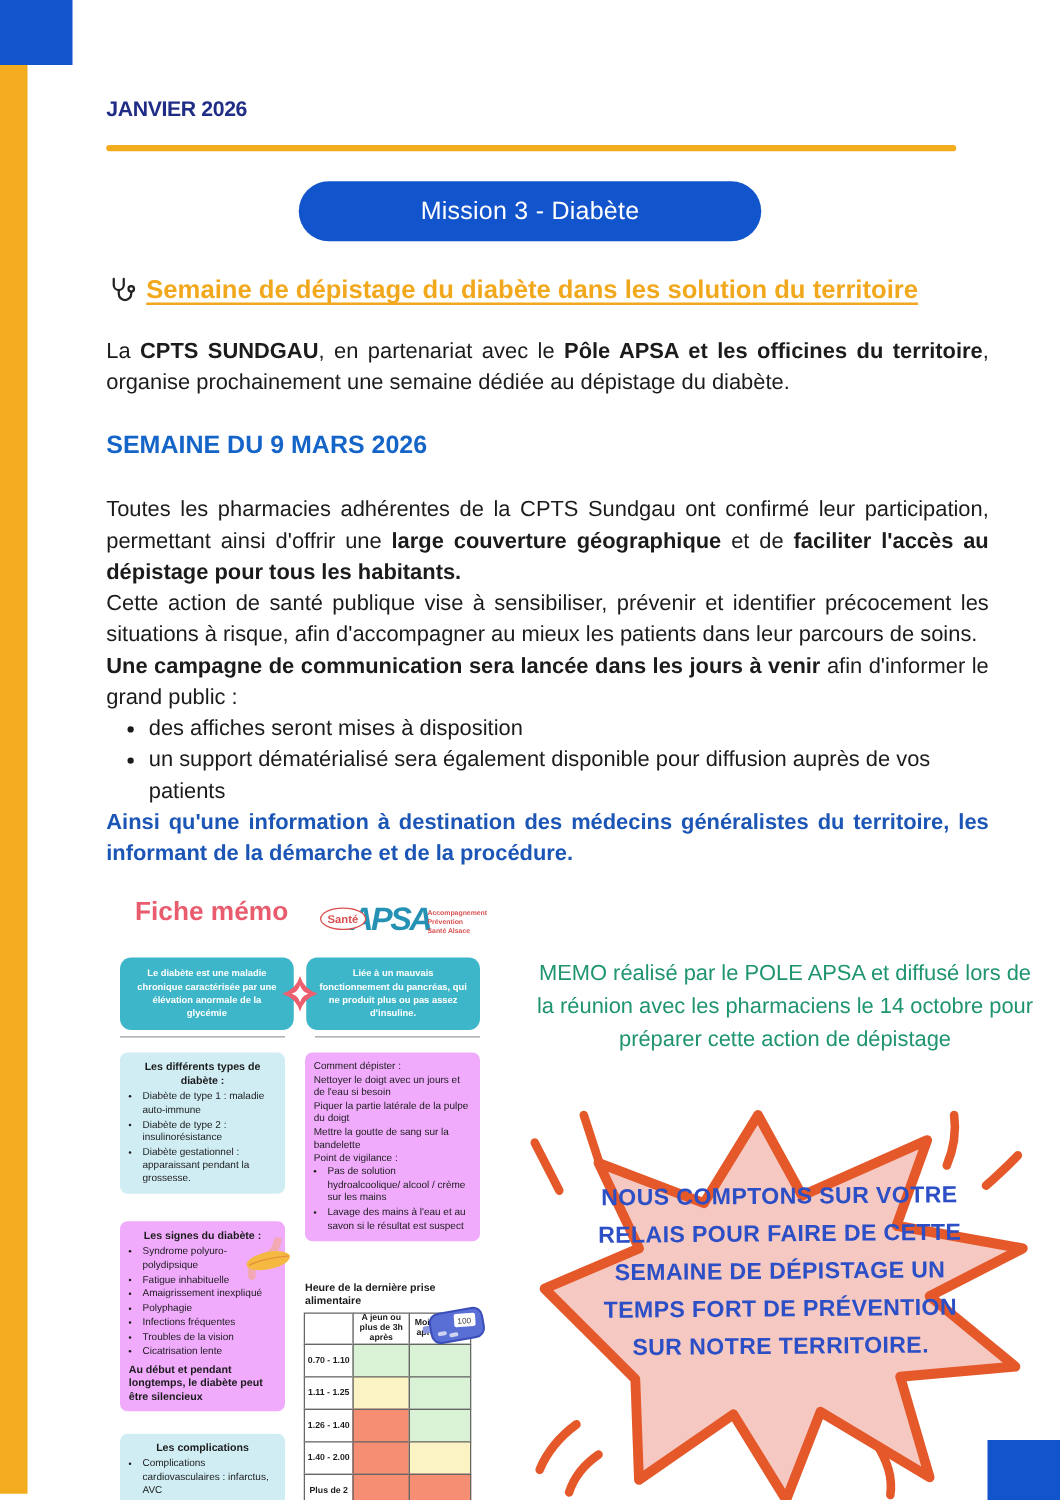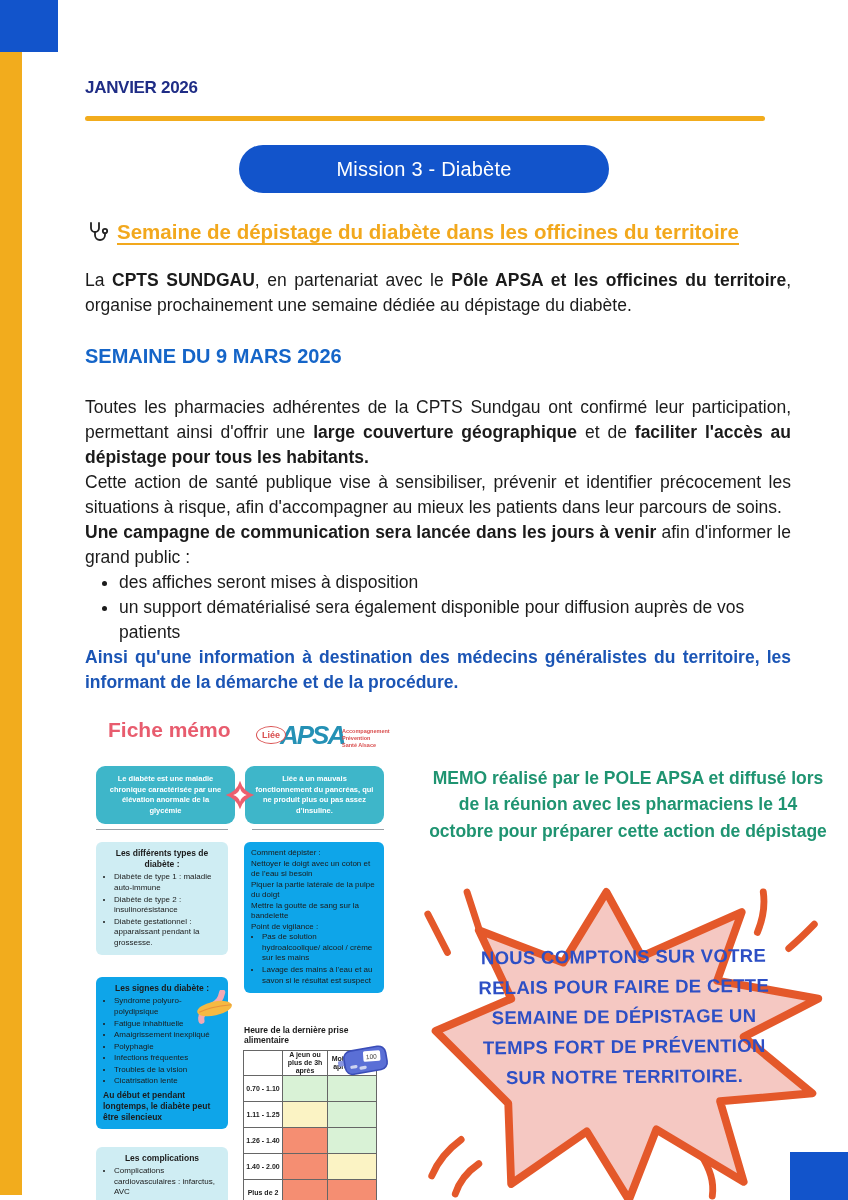--- a/index.html
+++ b/index.html
@@ -57,21 +57,21 @@
 
   .memo-cols{display:flex;gap:16px;margin-top:12px;}
   .col-left{width:132px;position:relative;}
   .col-right{width:140px;position:relative;}
 
   .mini-box{border-radius:6px;padding:6px 7px;font-size:8px;line-height:1.32;}
   .mini-box .bt{display:block;text-align:center;font-size:8.5px;margin-bottom:2px;}
   .mini-box ul{margin:0;padding-left:11px;}
   .mini-box li{margin-bottom:1px;}
   .box-cyan{background:#CFEDF3;}
-  .box-pink{background:#0ea5e9;}
+  .box-pink{background:#f0abfc;}
   .signs-box{margin-top:22px;}
   .comps-box{margin-top:18px;}
   .mini-foot{font-weight:bold;font-size:8.5px;margin-top:3px;line-height:1.3;}
 
   .pancreas{position:absolute;right:-8px;top:148px;width:46px;height:34px;z-index:3;}
   .glucometer{position:absolute;right:-6px;top:202px;width:52px;height:34px;z-index:3;}
 
   .screening-box .line{margin:0;}
   .table-title{margin-top:32px;font-size:8.5px;font-weight:bold;text-align:left;}
   .glyc-table{margin-top:6px;border-collapse:collapse;width:134px;}
@@ -83,21 +83,21 @@
   .gt-col1{width:46px;}
   .gt-col2{width:50px;}
   .gt-head{height:26px;font-size:7px;font-weight:bold;background:#fff;line-height:1.2;padding:1px;}
   .gt-body .gt-cell{height:27px;}
   .cell-green{background:#D9F2D6;}
   .cell-yellow{background:#FBF3C4;}
   .cell-red{background:#F58E72;}
 
   
   .memo-note{position:absolute;left:428px;top:765px;width:400px;text-align:center;
-    color:#1F9471;font-size:17.5px;font-weight:bold;line-height:1.5;}
+    color:#1F9471;font-size:17.5px;font-weight:normal;line-height:1.5;}
   .burst-wrap{position:absolute;left:418px;top:880px;width:412px;height:332px;}
   .burst-svg{position:absolute;left:0;top:0;width:100%;height:100%;}
   .burst-text{position:absolute;left:40px;right:40px;top:62px;text-align:center;
     color:#2D4FC5;font-size:18.5px;font-weight:bold;line-height:1.62;letter-spacing:0.3px;
     transform:rotate(-0.5deg);}
 </style>
 </head>
 <body>
 
 <div class="page">
@@ -111,21 +111,21 @@
   <div class="mission-badge">
     <span>Mission 3 - Diabète</span>
   </div>
 
   <div class="section-head">
     <svg class="steth" width="24" height="24" viewBox="0 0 24 24">
       <path d="M6 3 v5 a4 4 0 0 0 8 0 V3" stroke="#222" fill="none" stroke-width="1.8" stroke-linecap="round"></path>
       <path d="M10 12 v3 a5 5 0 0 0 10 0 v-1.5" stroke="#222" fill="none" stroke-width="1.8" stroke-linecap="round"></path>
       <circle cx="20" cy="11" r="2.2" fill="none" stroke="#222" stroke-width="1.8"></circle>
     </svg>
-    <span class="t">Semaine de dépistage du diabète dans les officines du territoire</span>
+    <span class="t">Semaine de dépistage du diabète dans les solution du territoire</span>
   </div>
 
   <div class="content">
     <p class="p1"><span>La </span><b>CPTS SUNDGAU</b><span>, en partenariat avec le </span><b>Pôle APSA et les officines du territoire</b><span>, organise prochainement une semaine dédiée au dépistage du diabète.</span></p>
 
     <h2 class="week-title">SEMAINE DU 9 MARS 2026</h2>
 
     <p><span>Toutes les pharmacies adhérentes de la CPTS Sundgau ont confirmé leur participation, permettant ainsi d'offrir une </span><b>large couverture géographique</b><span> et de </span><b>faciliter l'accès au dépistage pour tous les habitants.</b></p>
 
     <p>Cette action de santé publique vise à sensibiliser, prévenir et identifier précocement les situations à risque, afin d'accompagner au mieux les patients dans leur parcours de soins.</p>
@@ -138,21 +138,21 @@
         <li>un support dématérialisé sera également disponible pour diffusion auprès de vos patients</li>
       </ul>
 
     <p class="blue-bold">Ainsi qu'une information à destination des médecins généralistes du territoire, les informant de la démarche et de la procédure.</p>
   </div>
 
   <div class="memo">
     <div class="memo-header">
       <div class="memo-title">Fiche mémo</div>
       <div class="apsa-logo">
-        <span class="pole">Liée</span>
+        <span class="pole">Santé</span>
         <span class="apsa">APSA</span>
         <span class="tagline">Accompagnement Prévention Santé Alsace</span>
       </div>
     </div>
 
     <div class="def-row">
       <div class="def-box">Le diabète est une maladie chronique caractérisée par une élévation anormale de la glycémie</div>
       <div class="def-box">Liée à un mauvais fonctionnement du pancréas, qui ne produit plus ou pas assez d'insuline.</div>
       <svg class="def-star" viewBox="0 0 40 40">
         <path d="M20 1 Q24 15 39 20 Q24 25 20 39 Q16 25 1 20 Q16 15 20 1Z" fill="#EC5F6E"></path>
@@ -206,21 +206,21 @@
             </ul>
 
         </div>
       </div>
 
       <div class="col-right">
         <div class="mini-box box-pink screening-box">
           <p class="line">Comment dépister :</p>
           <div>
 
-          <p class="line">Nettoyer le doigt avec un coton et de l'eau si besoin</p>
+          <p class="line">Nettoyer le doigt avec un jours et de l'eau si besoin</p>
               <p class="line">Piquer la partie latérale de la pulpe du doigt</p>
               <p class="line">Mettre la goutte de sang sur la bandelette</p>
             </div>
           <p class="line">Point de vigilance :</p>
           <ul>
 
           <li>Pas de solution hydroalcoolique/ alcool / crème sur les mains</li>
               <li>Lavage des mains à l'eau et au savon si le résultat est suspect</li>
             </ul>
         </div>

